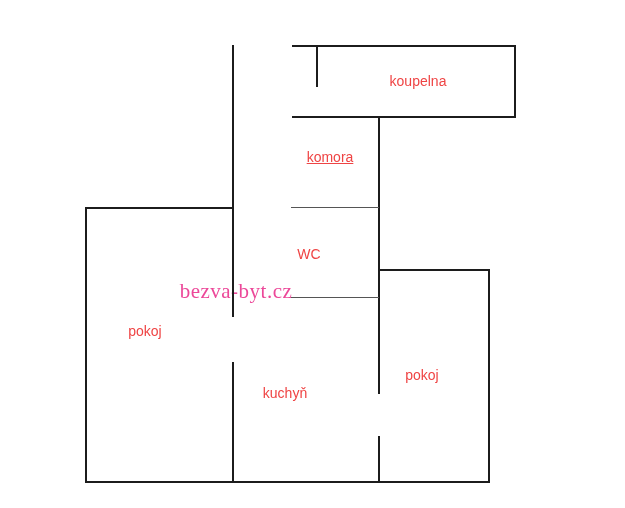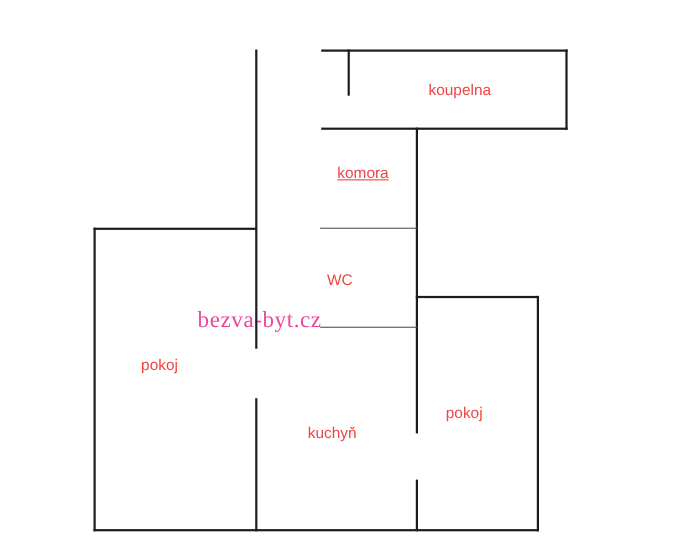--- a/index.html
+++ b/index.html
@@ -61,15 +61,15 @@
     <div class="wall thin" style="left: 291px; top: 297px; width: 88px; height: 1px; background: rgb(85, 85, 85);"></div>
     <div class="wall" style="left: 85px; top: 207px; width: 148px; height: 2px; background: rgb(28, 28, 28);"></div>
     <div class="wall" style="left: 85px; top: 207px; width: 2px; height: 276px; background: rgb(28, 28, 28);"></div>
     <div class="wall" style="left: 85px; top: 481px; width: 405px; height: 2px; background: rgb(28, 28, 28);"></div>
     <div class="wall" style="left: 378px; top: 269px; width: 112px; height: 2px; background: rgb(28, 28, 28);"></div>
     <div class="wall" style="left: 488px; top: 269px; width: 2px; height: 214px; background: rgb(28, 28, 28);"></div>
     <div class="room-label" style="left: 418px; top: 81px;">koupelna</div>
     <div class="room-label" style="left: 330px; top: 157px; text-decoration: underline;">komora</div>
     <div class="room-label" style="left: 309px; top: 254px;">WC</div>
     <div class="room-label" style="left: 145px; top: 331px;">pokoj</div>
-    <div class="room-label" style="left: 302px; top: 393px; text-align: center;">kuchyň</div>
+    <div class="room-label" style="left: 285px; top: 393px; text-align: center;">kuchyň</div>
     <div class="room-label" style="left: 422px; top: 375px;">pokoj</div>
   </div>
 
 </body></html>

